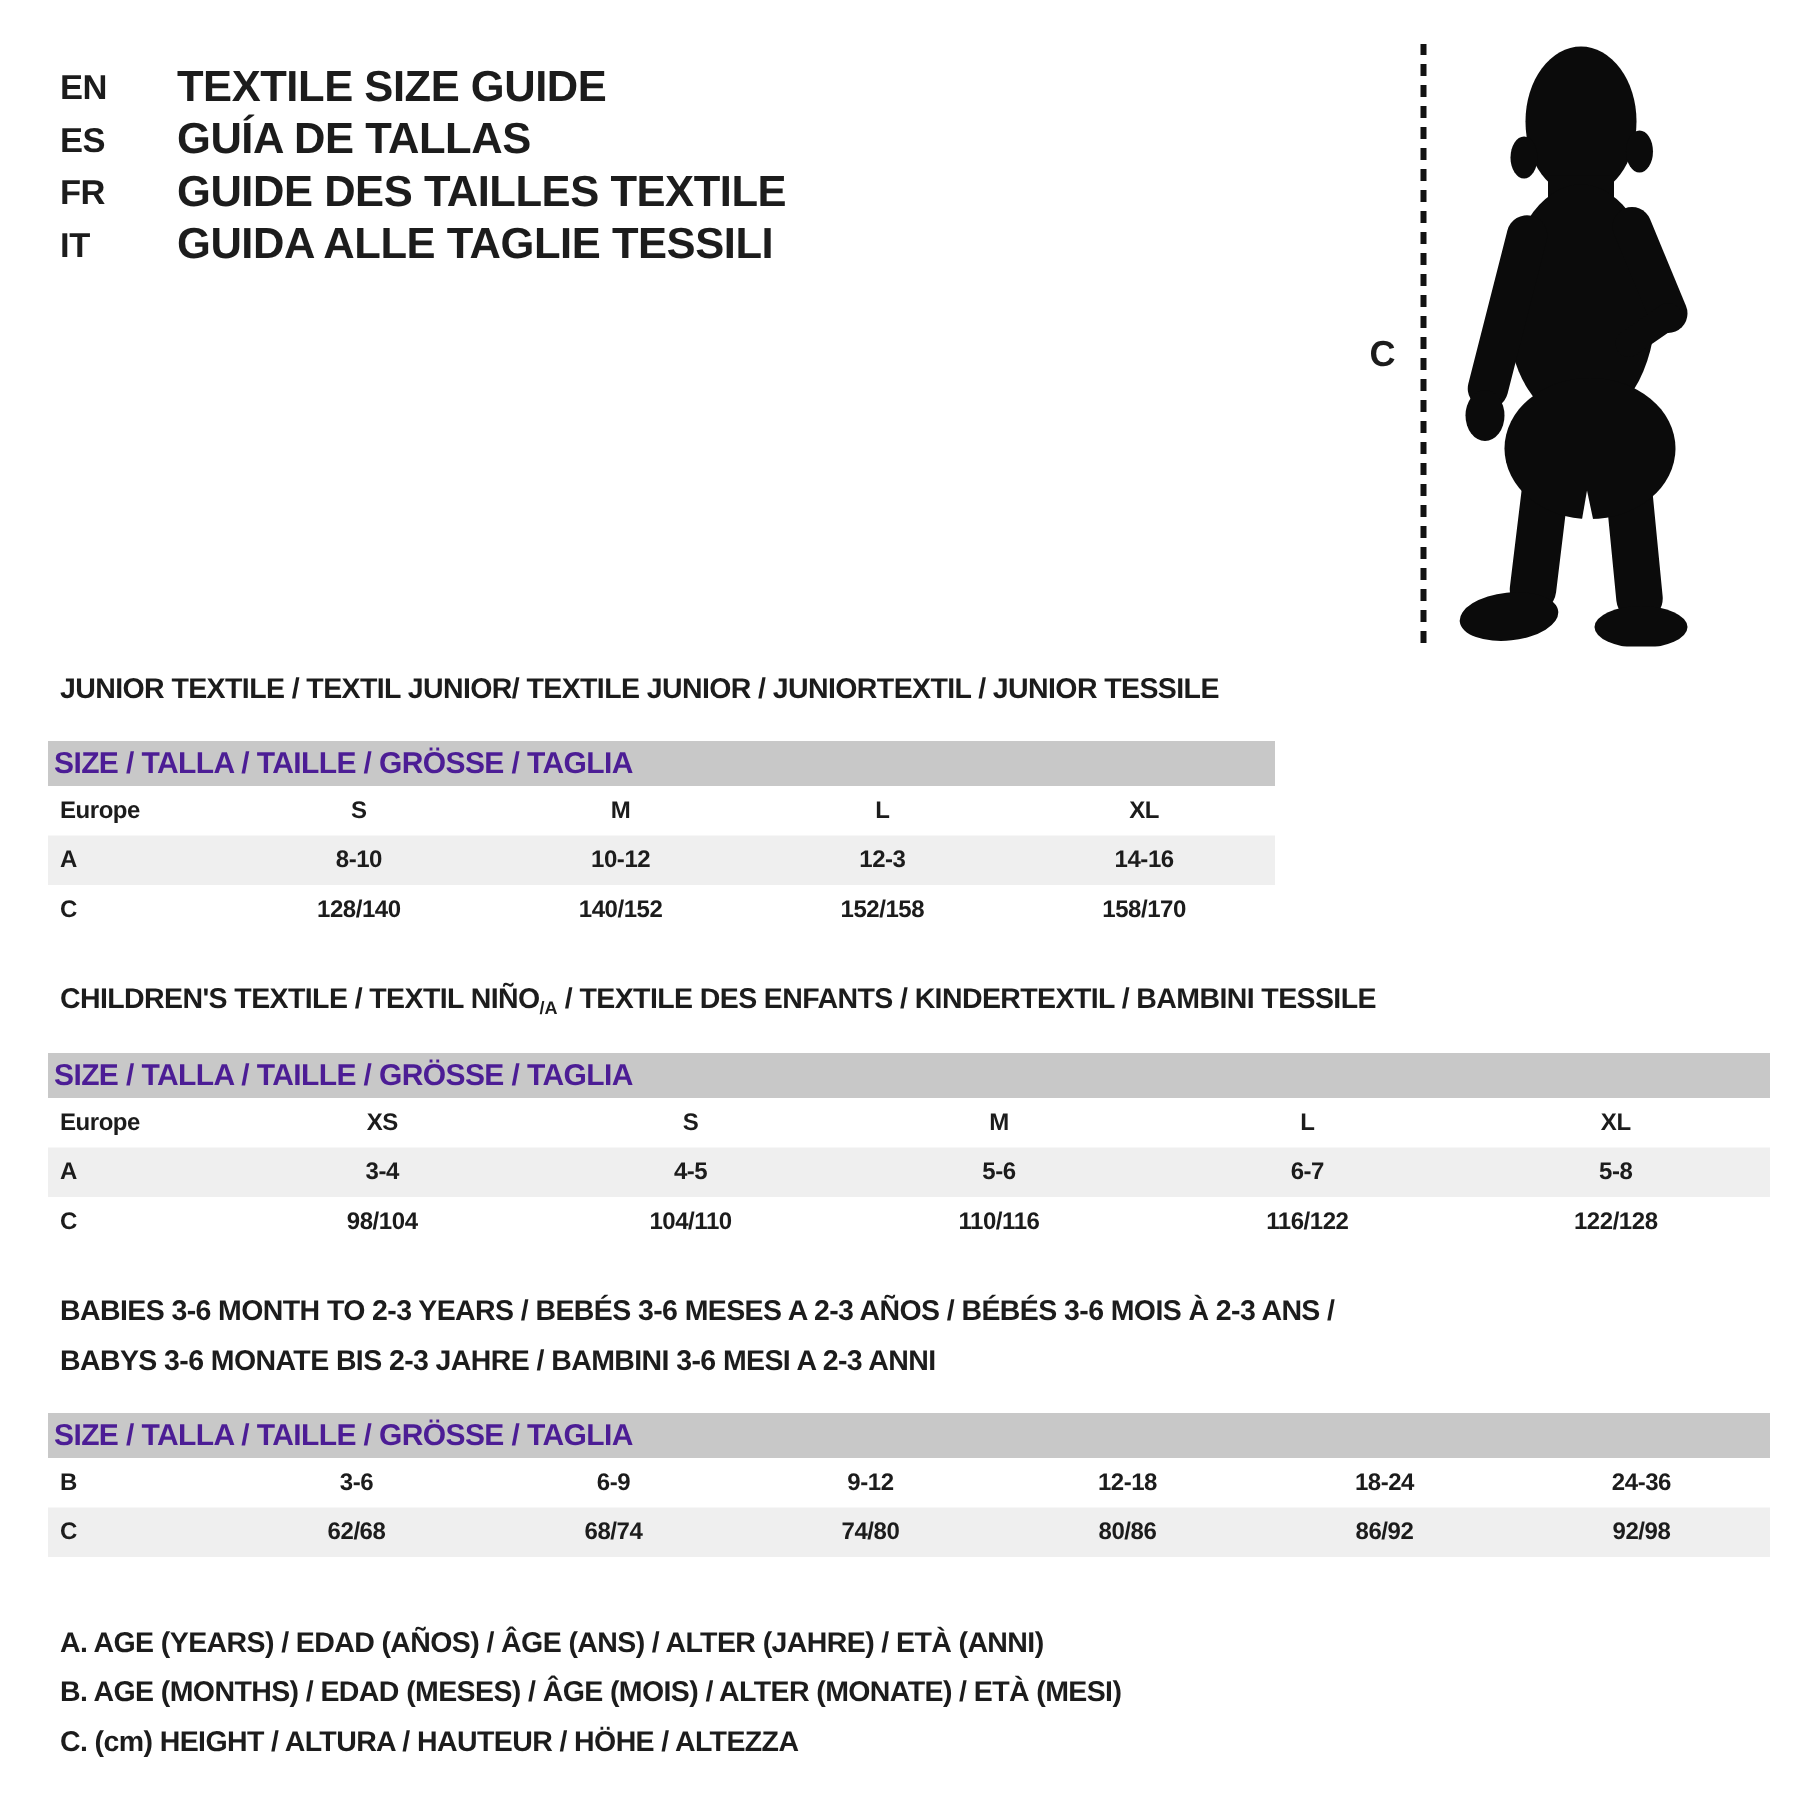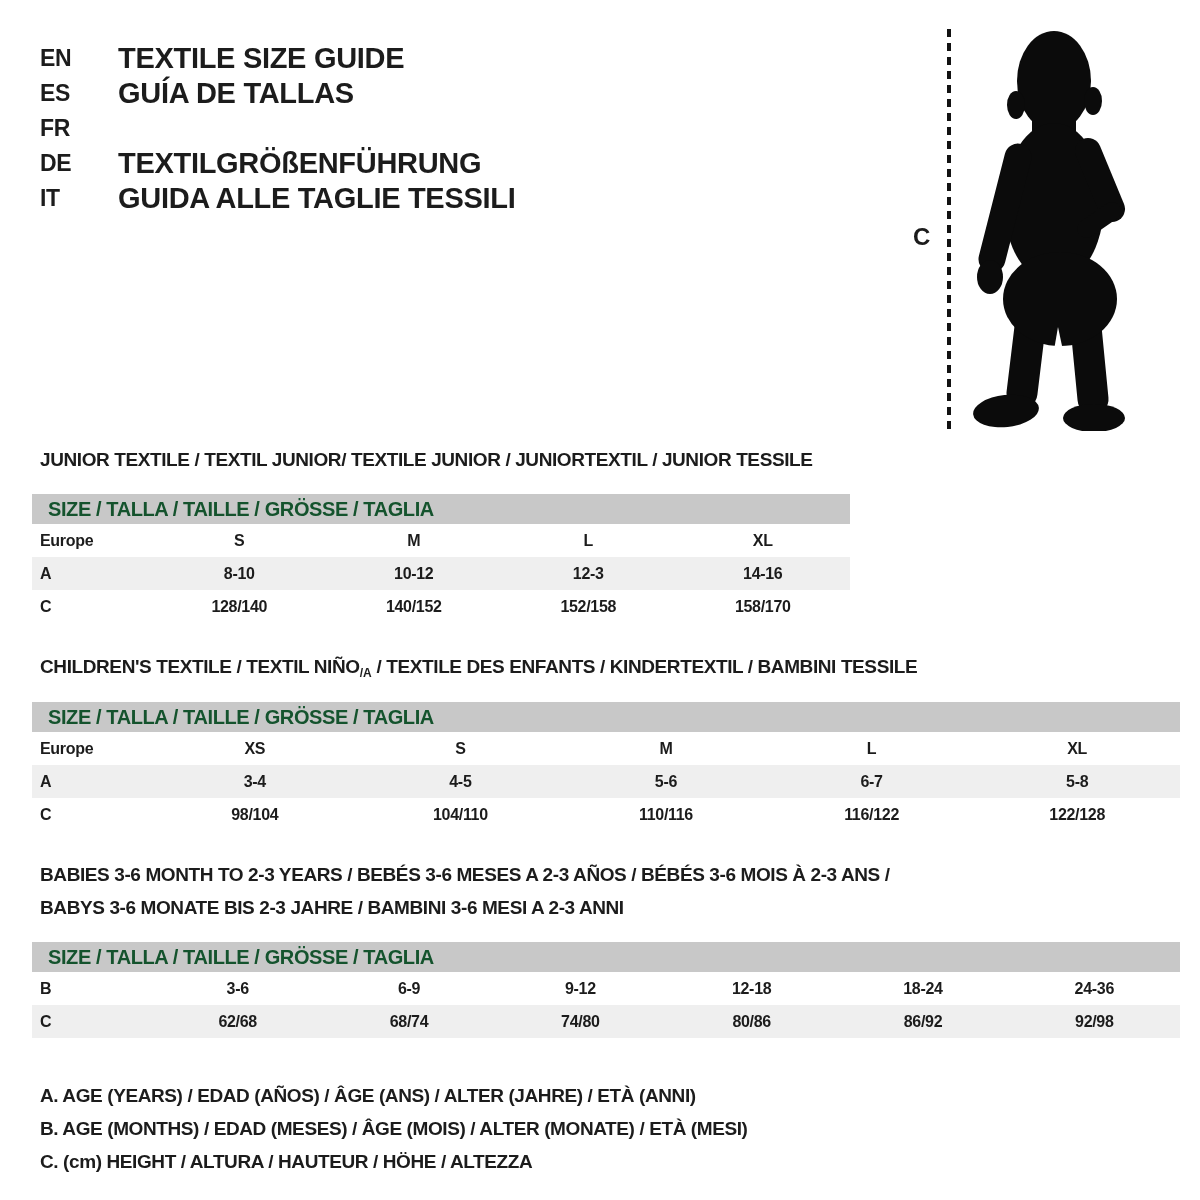--- a/index.html
+++ b/index.html
@@ -25,22 +25,22 @@
     background:repeating-linear-gradient(to bottom, #121212 0 8px, transparent 8px 14px);
   }
   .meas-label { position:absolute; left:913px; top:210px; font-size:24px; }
   .baby-svg { position:absolute; left:966px; top:14px; }
 
   .section-title { position:absolute; left:40px; font-size:19px; white-space:nowrap; letter-spacing:-0.4px; }
   .table { position:absolute; left:32px; }
   .t-junior { width:818px; }
   .t-wide { width:1148px; }
   .thead {
-    height:30px; background:#c8c8c8; color:#14532d;
-    display:flex; align-items:center; padding-left:16px;
+    height:30px; background:#c8c8c8; color:#4c1d95;
+    display:flex; align-items:center; padding-left:4px;
     font-size:20px; letter-spacing:-0.4px; white-space:nowrap;
   }
   .trow { display:flex; align-items:center; height:33px; font-size:16px; white-space:nowrap; }
   .trow.alt { background:#efefef; }
   .tlabel { width:120px; padding-left:8px; }
   .tcell { flex:1; text-align:center; }
 
   .sub-a { font-size:12px; vertical-align:-4px; letter-spacing:0; }
 
   .legend { position:absolute; left:40px; top:1066px; }
@@ -55,24 +55,21 @@
     <div class="lang-row">
       <span class="lang-code">EN</span>
       <span class="lang-title">TEXTILE SIZE GUIDE</span>
     </div>
     <div class="lang-row">
       <span class="lang-code">ES</span>
       <span class="lang-title">GUÍA DE TALLAS</span>
     </div>
     <div class="lang-row">
       <span class="lang-code">FR</span>
-    </div>
-    <div class="lang-row">
-      <span class="lang-code">DE</span>
-      <span class="lang-title">TEXTILGRÖßENFÜHRUNG</span>
+      <span class="lang-title">GUIDE DES TAILLES TEXTILE</span>
     </div>
     <div class="lang-row">
       <span class="lang-code">IT</span>
       <span class="lang-title">GUIDA ALLE TAGLIE TESSILI</span>
     </div>
   </div>
 
   <span class="meas-label">C</span>
   <div class="meas-line"></div>
   <svg class="baby-svg" width="172" height="404" viewBox="0 0 172 404" aria-hidden="true">

